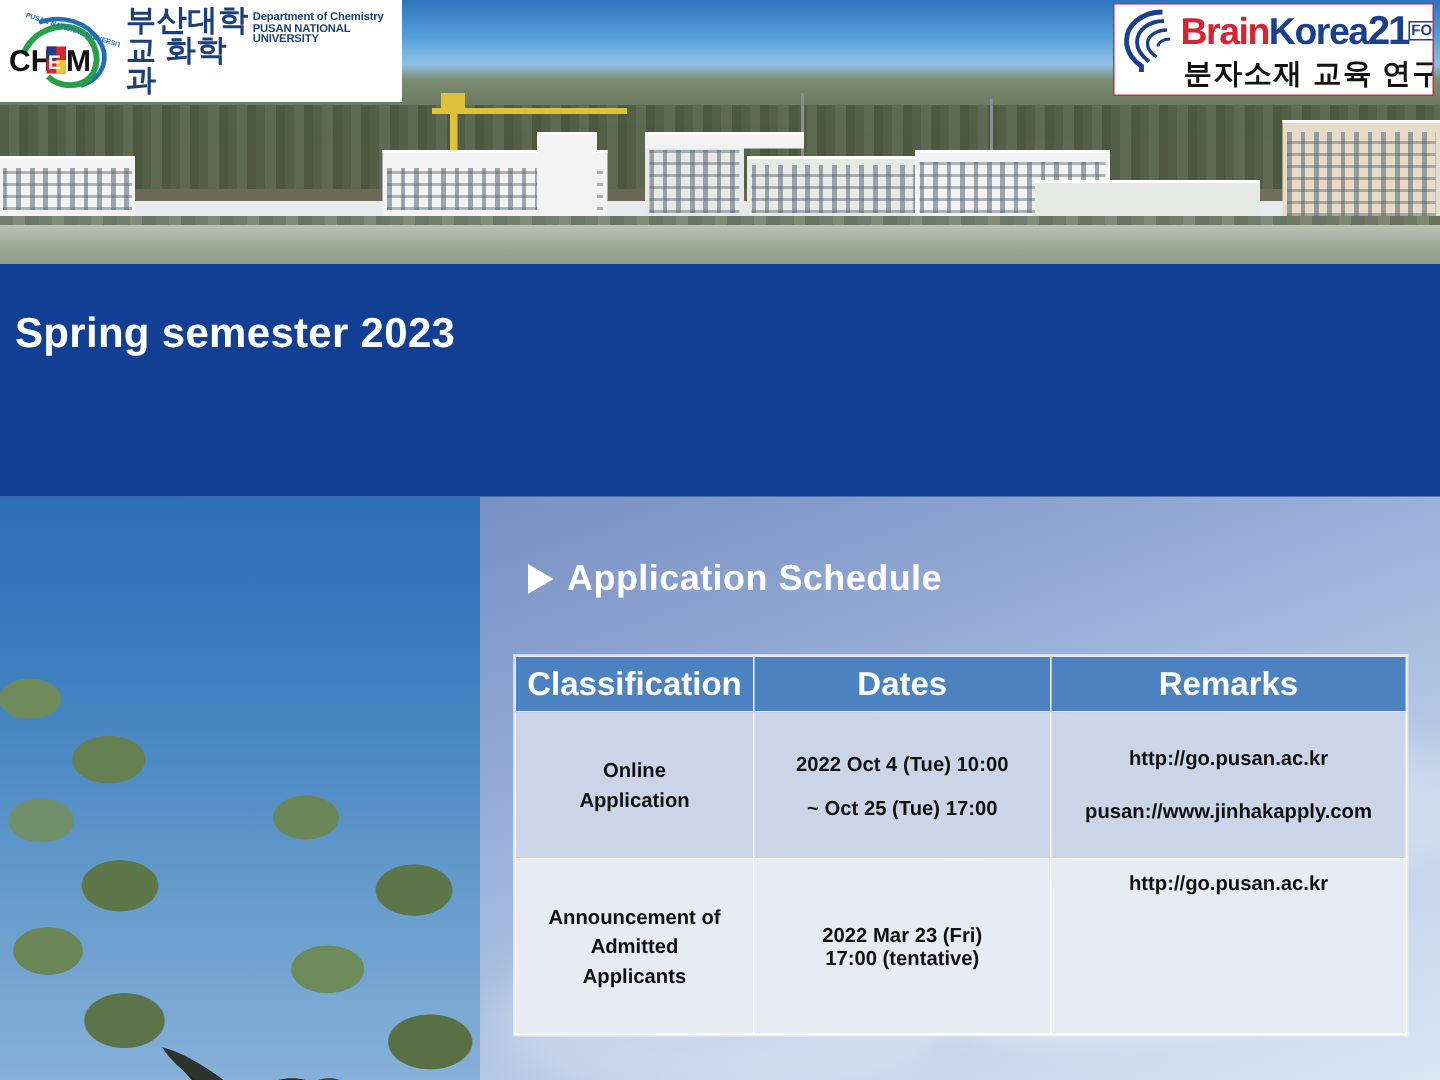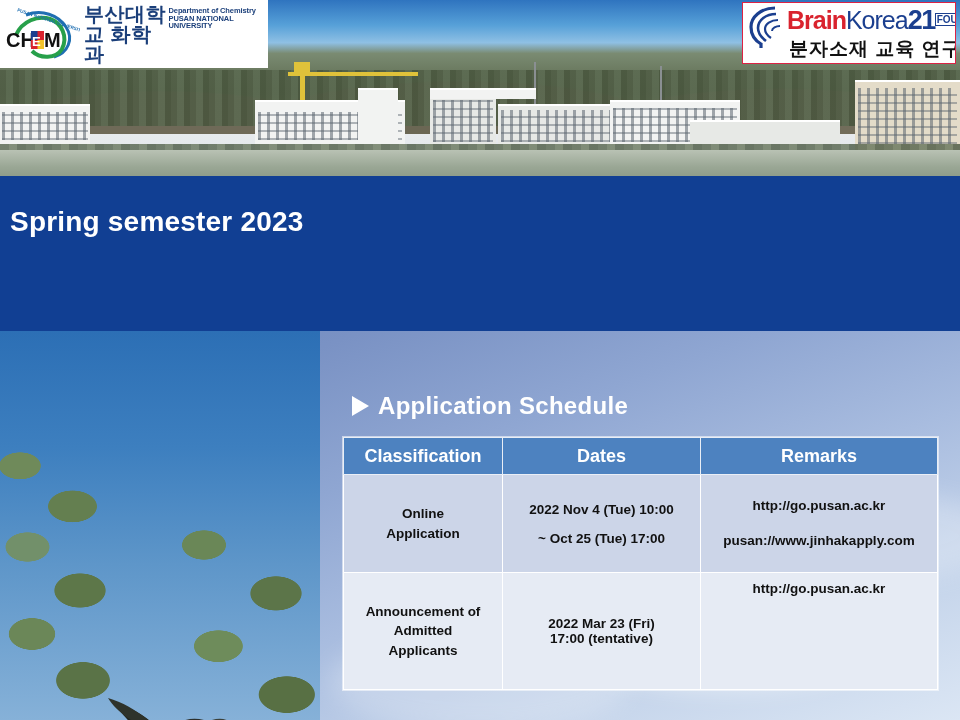--- a/index.html
+++ b/index.html
@@ -59,21 +59,21 @@
   .chem-kr{font-size:20px;font-weight:bold;color:#1b3f7a;letter-spacing:.5px;}
   .chem-en{font-size:7.5px;font-weight:bold;color:#1b3f7a;margin-top:3px;letter-spacing:-.1px;}
 
   .logo-bk{
     position:absolute;left:742px;top:2px;width:214px;height:62px;background:#fff;
     border:1px solid #d24; box-sizing:border-box;overflow:hidden;
   }
   .bk-head{position:absolute;left:2px;top:2px;width:46px;height:44px;}
   .bk-line1{position:absolute;left:44px;top:4px;line-height:1;white-space:nowrap;}
   .bk-brain{font-size:25px;font-weight:bold;color:#d9232e;letter-spacing:-1px;}
-  .bk-korea{font-size:25px;font-weight:normal;color:#1b3f8f;letter-spacing:-1px;}
+  .bk-korea{font-size:25px;font-weight:bold;color:#1b3f8f;letter-spacing:-1px;}
   .bk-21{font-size:27px;font-weight:bold;color:#1b3f8f;letter-spacing:-1.5px;}
   .bk-four{font-size:10px;font-weight:bold;color:#1b3f8f;border:1.5px solid #1b3f8f;padding:0 1px;vertical-align:6px;}
   .bk-line2{position:absolute;left:46px;top:33px;font-size:19px;font-weight:bold;color:#111;letter-spacing:1px;white-space:nowrap;}
 
   
   .banner{
     position:absolute;left:0;top:176px;width:960px;height:198px;background:#113f93;
   }
   .banner-sub{
     position:absolute;left:10px;top:30px;font-size:28px;font-weight:bold;color:#fff;
@@ -111,37 +111,37 @@
     background:
       radial-gradient(ellipse 36px 24px at 30% 20%,#6a8757 0 60%,transparent 62%),
       radial-gradient(ellipse 42px 28px at 70% 42%,#5c7549 0 60%,transparent 62%),
       radial-gradient(ellipse 40px 26px at 38% 66%,#6e8c5b 0 60%,transparent 62%),
       radial-gradient(ellipse 46px 30px at 76% 88%,#587044 0 60%,transparent 62%);
   }
   .bird{position:absolute;left:78px;top:355px;width:200px;height:100px;}
 
   
   .sec-head{
-    position:absolute;left:352px;top:392px;display:flex;align-items:center;gap:9px;
+    position:absolute;left:352px;top:372px;display:flex;align-items:center;gap:9px;
     white-space:nowrap;
   }
   .tri{width:0;height:0;border-left:17px solid #ffffff;border-top:10px solid transparent;border-bottom:10px solid transparent;}
   .sec-title{font-size:24px;font-weight:bold;color:#ffffff;letter-spacing:.3px;}
 
   
   .sched{
     position:absolute;left:343px;top:437px;width:594px;
     border-collapse:collapse;table-layout:fixed;
     box-shadow:0 0 0 1px rgba(255,255,255,.55);
   }
   .sched col.c1{width:159px;}
   .sched col.c2{width:198px;}
   .sched col.c3{width:237px;}
   .sched th{
-    background:#4d82c0;color:#fff;font-size:18px;font-weight:bold;
+    background:#4d82c0;color:#fff;font-size:22px;font-weight:bold;
     height:34px;border:1px solid #e9eef6;text-align:center;
   }
   .sched td{
     border:1px solid #ffffff;text-align:center;color:#111;
     font-size:13.5px;font-weight:bold;padding:6px 4px;
   }
   .r1 td{background:#ccd5e8;height:85px;}
   .r2 td{background:#e6ebf4;height:104px;}
   .td-c1{font-size:13px;line-height:1.45;}
   .gap{display:block;height:14px;}
@@ -262,21 +262,21 @@
         <th>Remarks</th>
       </tr>
     </thead>
     <tbody>
       <tr class="r1">
         <td class="td-c1">
           <span>Online</span><br>
           <span>Application</span>
         </td>
         <td>
-          <span>2022 Nov 4 (Tue) 10:00</span>
+          <span>2022 Oct 4 (Tue) 10:00</span>
           <span class="gap"></span>
           <span>~ Oct 25 (Tue) 17:00</span>
         </td>
         <td>
           <span class="lnk">http://go.pusan.ac.kr</span>
           <span class="gap"></span>
           <span class="lnk">pusan://www.jinhakapply.com</span>
         </td>
       </tr>
       <tr class="r2">

